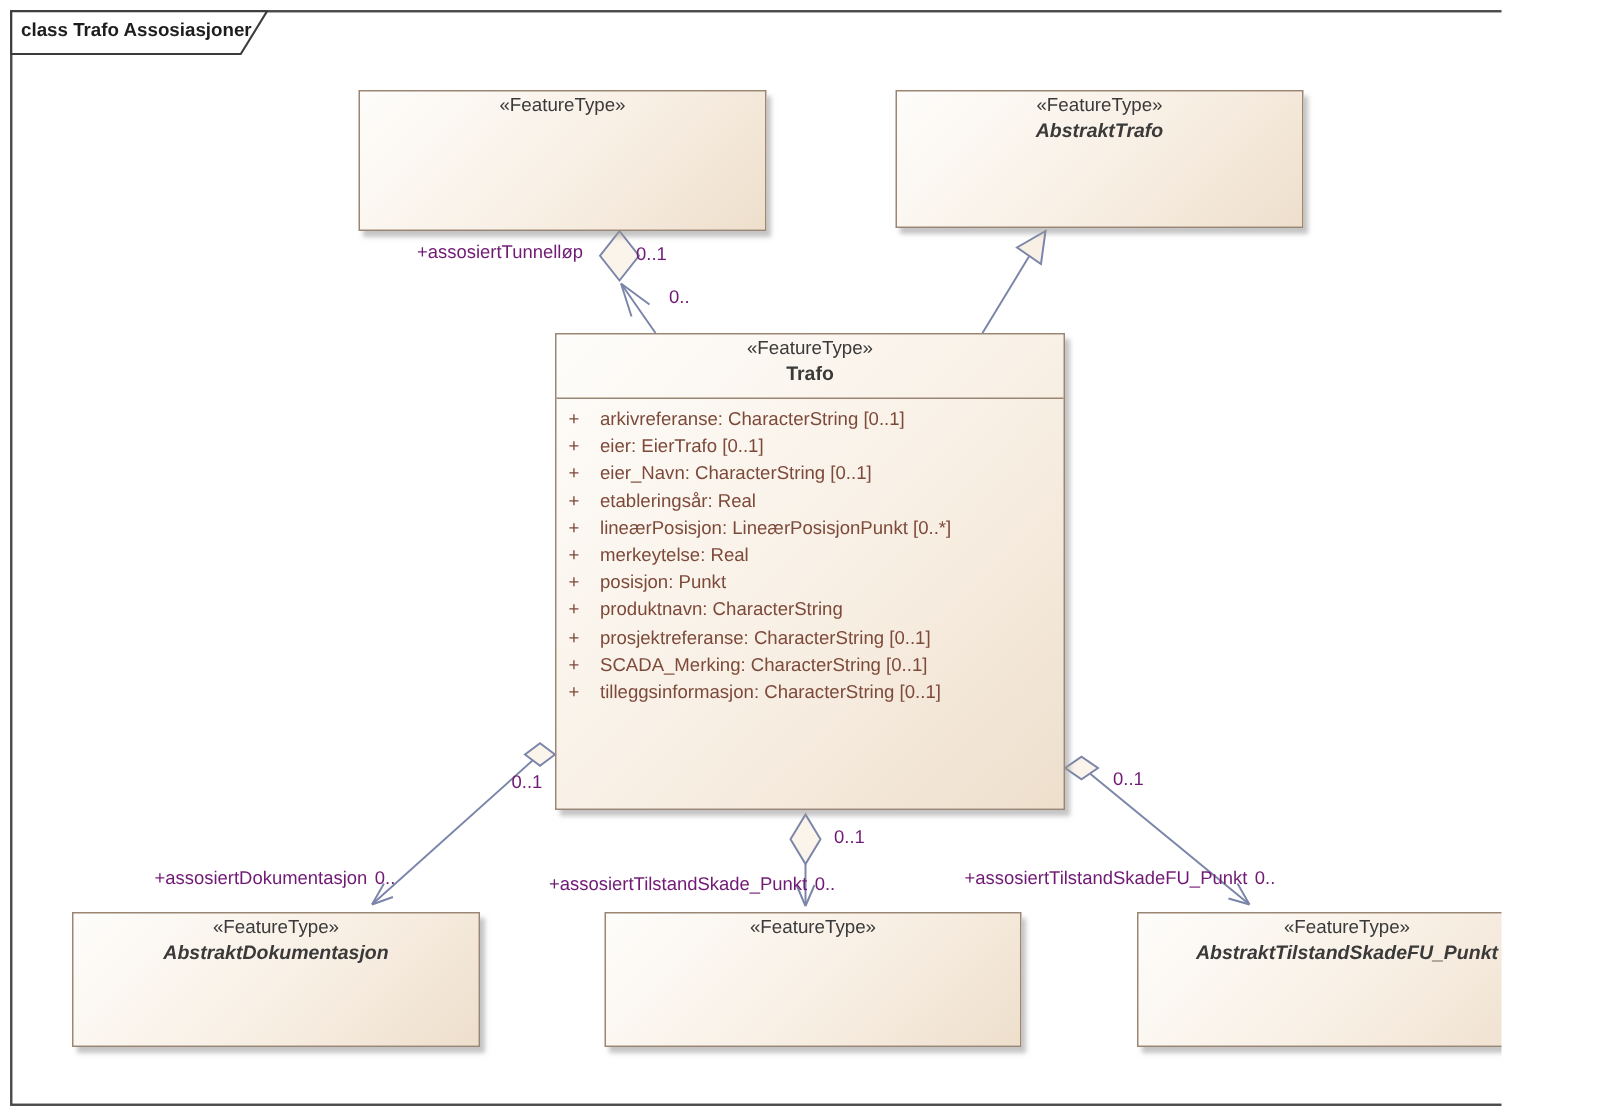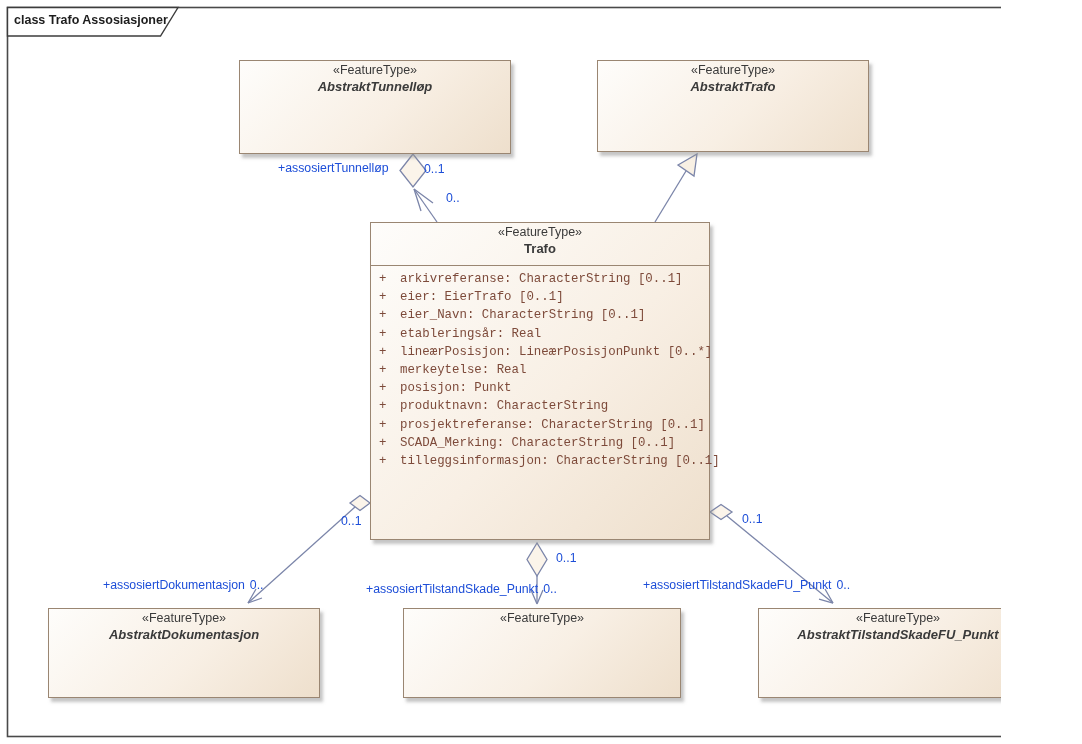--- a/index.html
+++ b/index.html
@@ -17,25 +17,25 @@
     background:linear-gradient(135deg,#fefdfb 0%,#f8efe4 55%,#eedfcc 100%);
     border:1px solid #9a8672;
     box-shadow:3px 4px 3px rgba(150,150,150,0.55);
     box-sizing:border-box;
   }
   .box-header{text-align:center;padding-top:1px;}
   .stereo{font-size:12.5px;color:#3a3a3a;line-height:16px;}
   .cname{font-size:13px;font-weight:bold;color:#3a3a3a;line-height:18px;}
   .cname.abstract{font-style:italic;}
   .trafo-header{height:41px;border-bottom:1px solid #9a8672;}
-  .attrs{padding:4px 6px 0 8px;font-family:Liberation Mono, monospace;}
+  .attrs{padding:4px 6px 0 8px;}
   .attr-row{font-size:12.4px;line-height:18.2px;color:#7d4a3a;white-space:nowrap;}
   .attr-row .vis{display:inline-block;width:21px;}
   .clabel{
-    position:absolute;font-size:12.3px;color:#1d4ed8;white-space:nowrap;line-height:14px;
+    position:absolute;font-size:12.3px;color:#701a75;white-space:nowrap;line-height:14px;
   }
   .clabel .m{margin-left:5px;}
 </style>
 </head>
 <body>
 
 <div class="canvas">
 
   <svg class="layer" viewBox="0 0 1082 744">
 
@@ -72,21 +72,20 @@
       <path d="M727,516 L833,603"></path>
       <path d="M833,603 L819,599 M833,603 L825,589"></path>
     </g>
   </svg>
 
   <div class="tab-label">class Trafo Assosiasjoner</div>
 
   <div class="uml-box" style="left:239px;top:60px;width:272px;height:94px">
     <div class="box-header">
       <div class="stereo">«FeatureType»</div>
-      <div class="cname abstract">AbstraktTunnelløp</div>
     </div>
   </div>
 
   <div class="uml-box" style="left:597px;top:60px;width:272px;height:92px">
     <div class="box-header">
       <div class="stereo">«FeatureType»</div>
       <div class="cname abstract">AbstraktTrafo</div>
     </div>
   </div>
 

